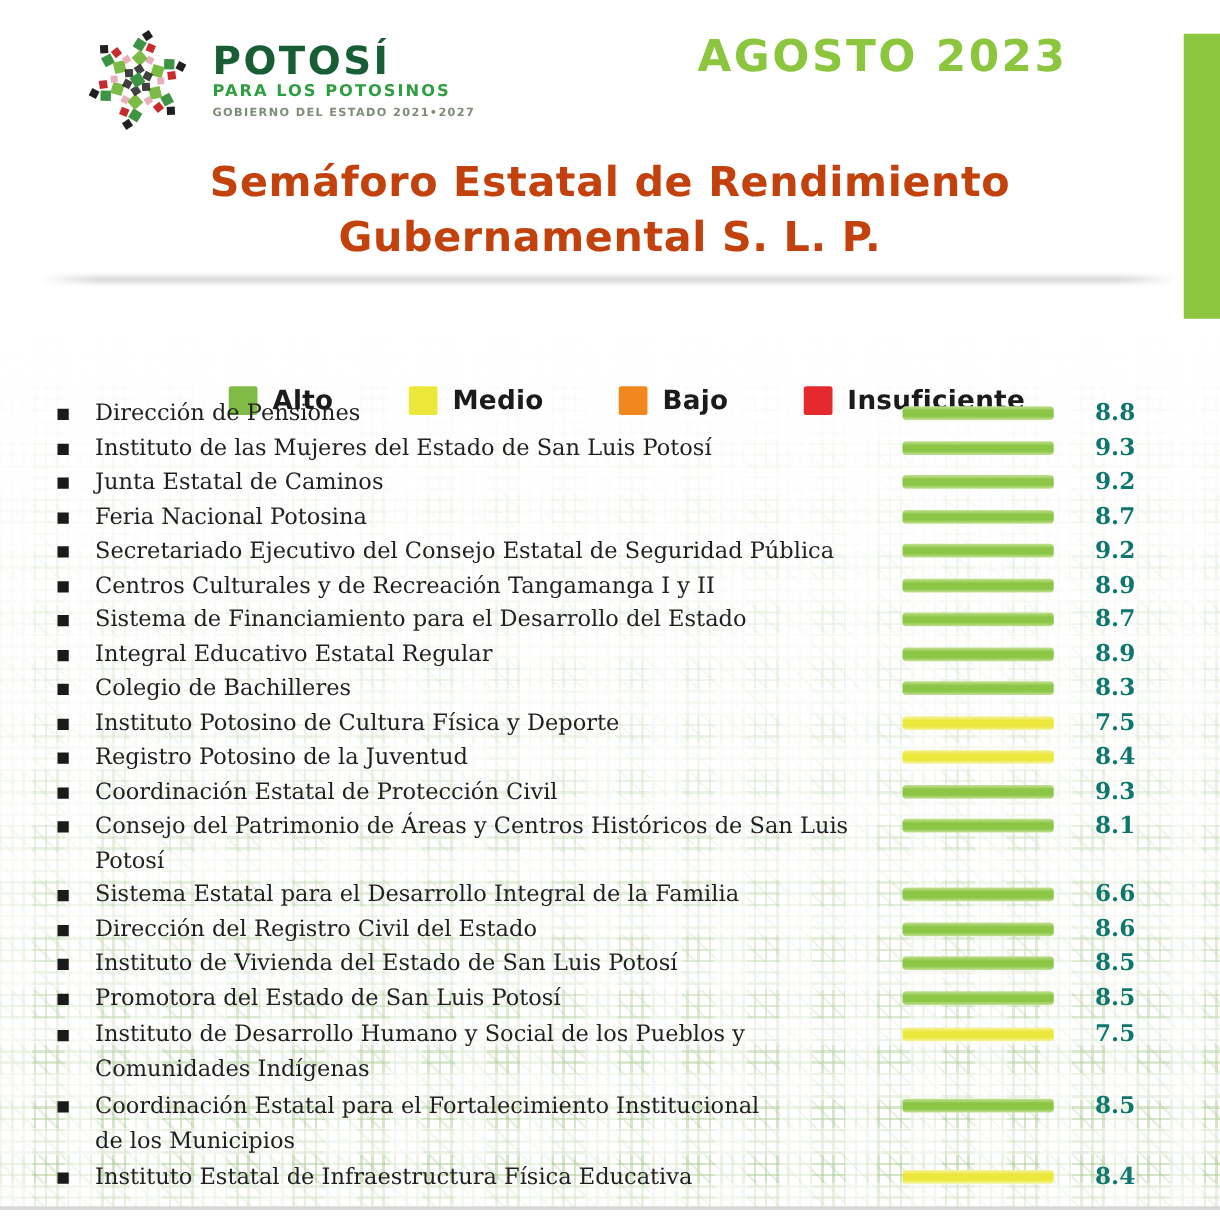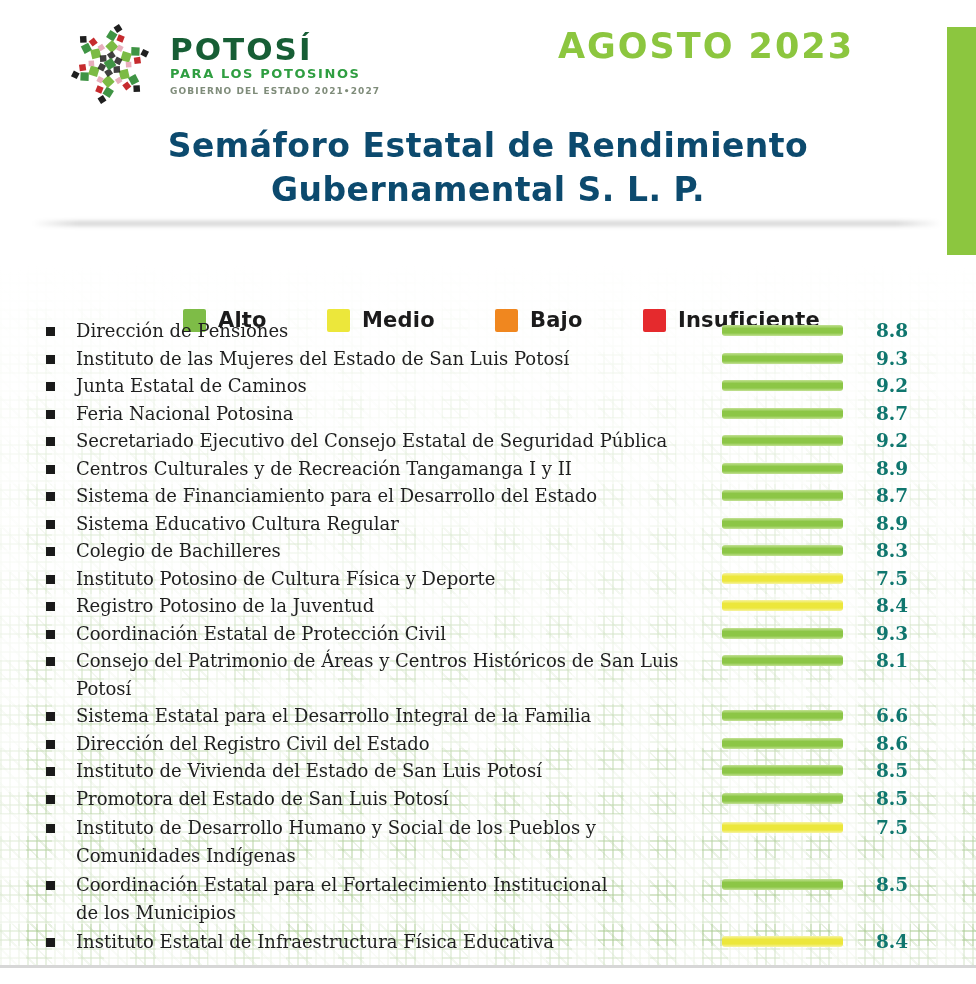--- a/index.html
+++ b/index.html
@@ -118,21 +118,21 @@
       </svg>
       <div class="logo-text">
         <div class="logo-brand" style="color: rgb(23, 94, 53);">POTOSÍ</div>
         <div class="logo-tagline" style="color: rgb(47, 158, 65);">PARA LOS POTOSINOS</div>
         <div class="logo-govline" style="color: rgb(127, 140, 122);">GOBIERNO DEL ESTADO 2021•2027</div>
       </div>
     </div>
 
     <div class="period" style="color: rgb(140, 198, 63);">AGOSTO 2023</div>
 
-    <div class="title" style="color: #0c4a6e;">
+    <div class="title" style="color: #c2410c;">
       <div>Semáforo Estatal de Rendimiento</div>
       <div>Gubernamental S. L. P.</div>
     </div>
 
     <div class="divider"></div>
 
     <div class="legend">
         <div class="legend-item">
           <span class="legend-swatch" style="background: rgb(126, 188, 71);"></span>
           <span class="legend-label">Alto</span>
@@ -189,21 +189,21 @@
           <span class="value">8.9</span>
         </div>
         <div class="row">
           <span class="bullet"></span>
           <span class="name">Sistema de Financiamiento para el Desarrollo del Estado</span>
           <span class="bar" style="background: linear-gradient(rgb(195, 225, 148) 0%, rgb(140, 198, 70) 32%, rgb(140, 198, 70) 72%, rgb(195, 225, 148) 100%);"></span>
           <span class="value">8.7</span>
         </div>
         <div class="row">
           <span class="bullet"></span>
-          <span class="name">Sistema Educativo Cultura Regular</span>
+          <span class="name">Integral Educativo Estatal Regular</span>
           <span class="bar" style="background: linear-gradient(rgb(195, 225, 148) 0%, rgb(140, 198, 70) 32%, rgb(140, 198, 70) 72%, rgb(195, 225, 148) 100%);"></span>
           <span class="value">8.9</span>
         </div>
         <div class="row">
           <span class="bullet"></span>
           <span class="name">Colegio de Bachilleres</span>
           <span class="bar" style="background: linear-gradient(rgb(195, 225, 148) 0%, rgb(140, 198, 70) 32%, rgb(140, 198, 70) 72%, rgb(195, 225, 148) 100%);"></span>
           <span class="value">8.3</span>
         </div>
         <div class="row">

